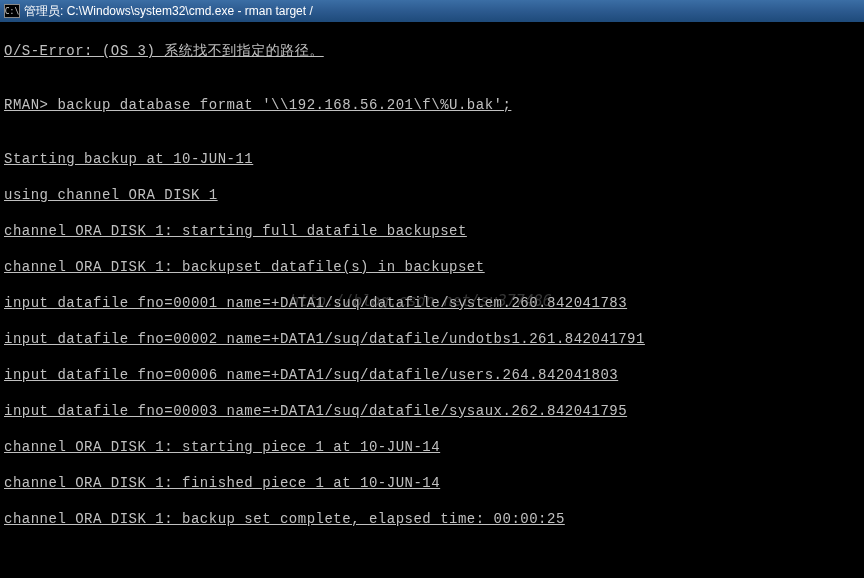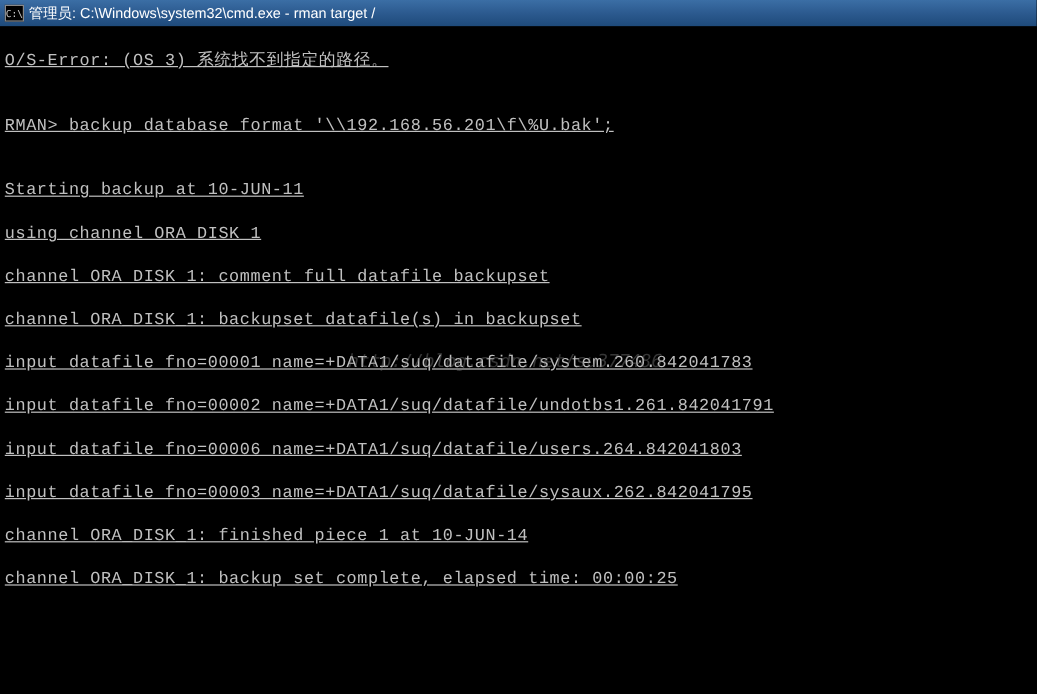--- a/index.html
+++ b/index.html
@@ -70,26 +70,27 @@
   <span>管理员: C:\Windows\system32\cmd.exe - rman  target /</span>
 </div>
 
 <div class="terminal">
 <span class="terminal-line">O/S-Error: (OS 3) 系统找不到指定的路径。</span>
 <span class="terminal-line"></span>
 <span class="terminal-line">RMAN&gt; backup database format '\\192.168.56.201\f\%U.bak';</span>
 <span class="terminal-line"></span>
 <span class="terminal-line">Starting backup at 10-JUN-11</span>
 <span class="terminal-line">using channel ORA_DISK_1</span>
-<span class="terminal-line">channel ORA_DISK_1: comment full datafile backupset</span>
+<span class="terminal-line">channel ORA_DISK_1: starting full datafile backupset</span>
 <span class="terminal-line">channel ORA_DISK_1: backupset datafile(s) in backupset</span>
 <span class="terminal-line">input datafile fno=00001 name=+DATA1/suq/datafile/system.260.842041783</span>
 <span class="terminal-line">input datafile fno=00002 name=+DATA1/suq/datafile/undotbs1.261.842041791</span>
 <span class="terminal-line">input datafile fno=00006 name=+DATA1/suq/datafile/users.264.842041803</span>
 <span class="terminal-line">input datafile fno=00003 name=+DATA1/suq/datafile/sysaux.262.842041795</span>
+<span class="terminal-line">channel ORA_DISK_1: starting piece 1 at 10-JUN-14</span>
 <span class="terminal-line">channel ORA_DISK_1: finished piece 1 at 10-JUN-14</span>
 <span class="terminal-line">channel ORA_DISK_1: backup set complete, elapsed time: 00:00:25</span>
 
 
 
 
 
 
 
 

